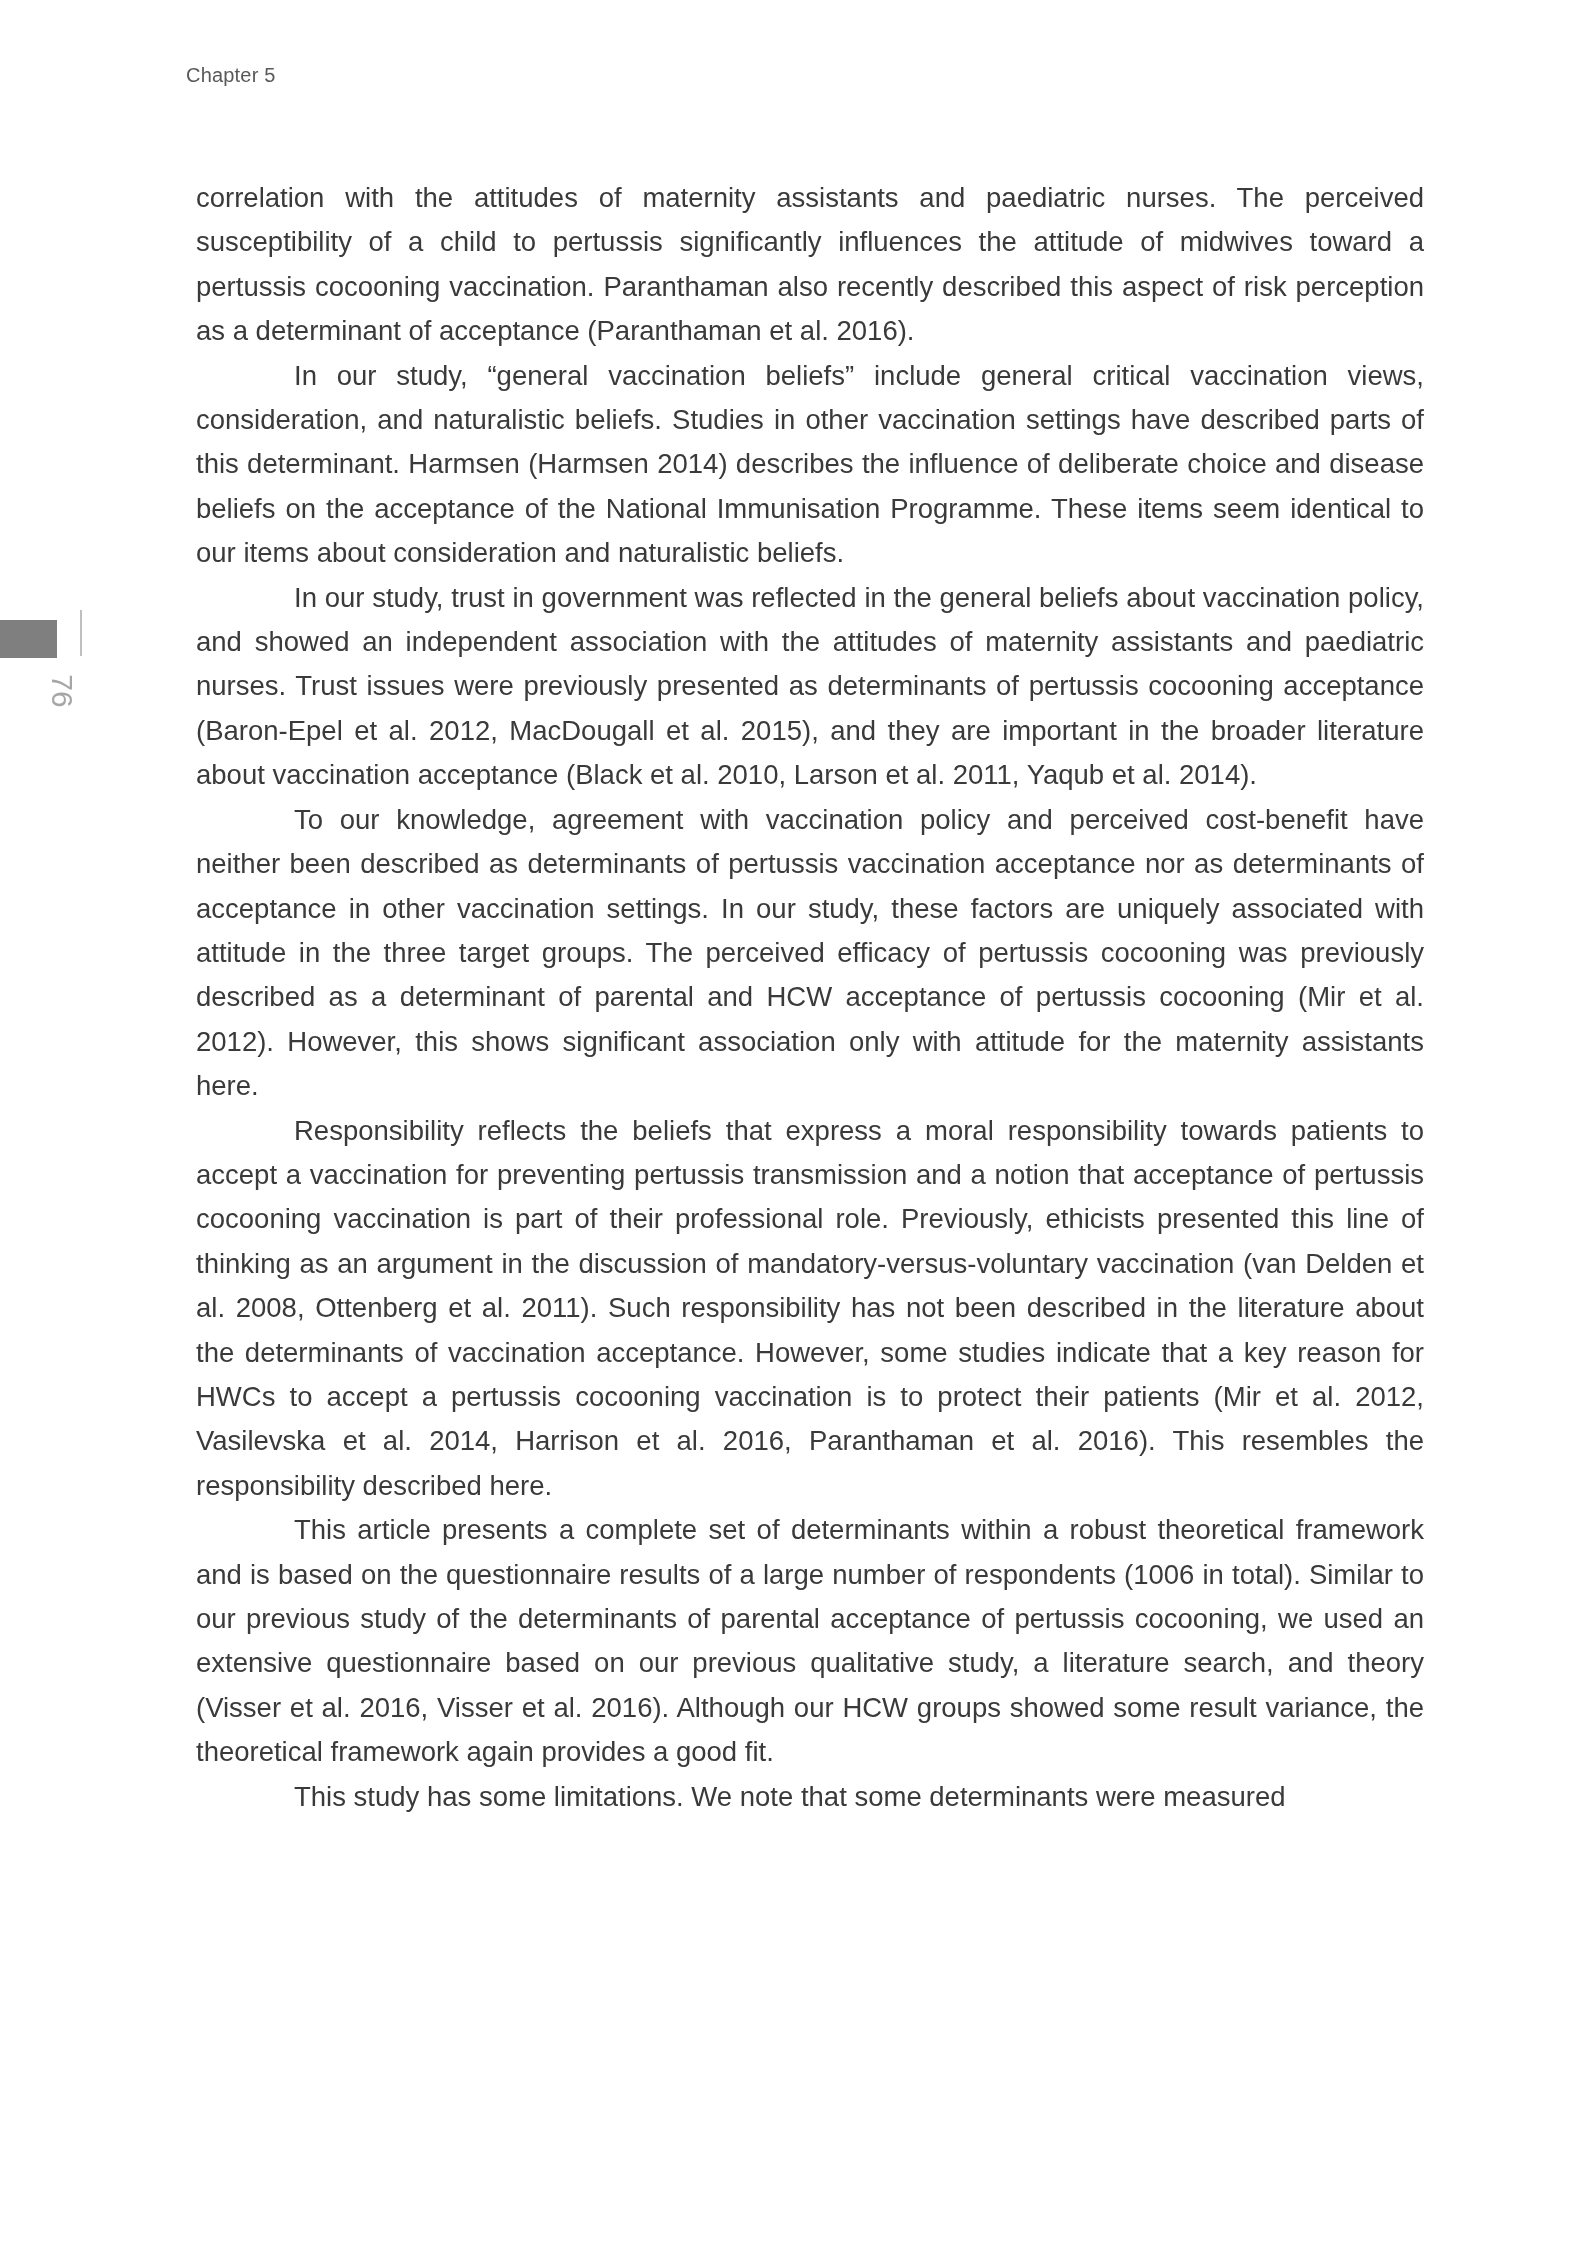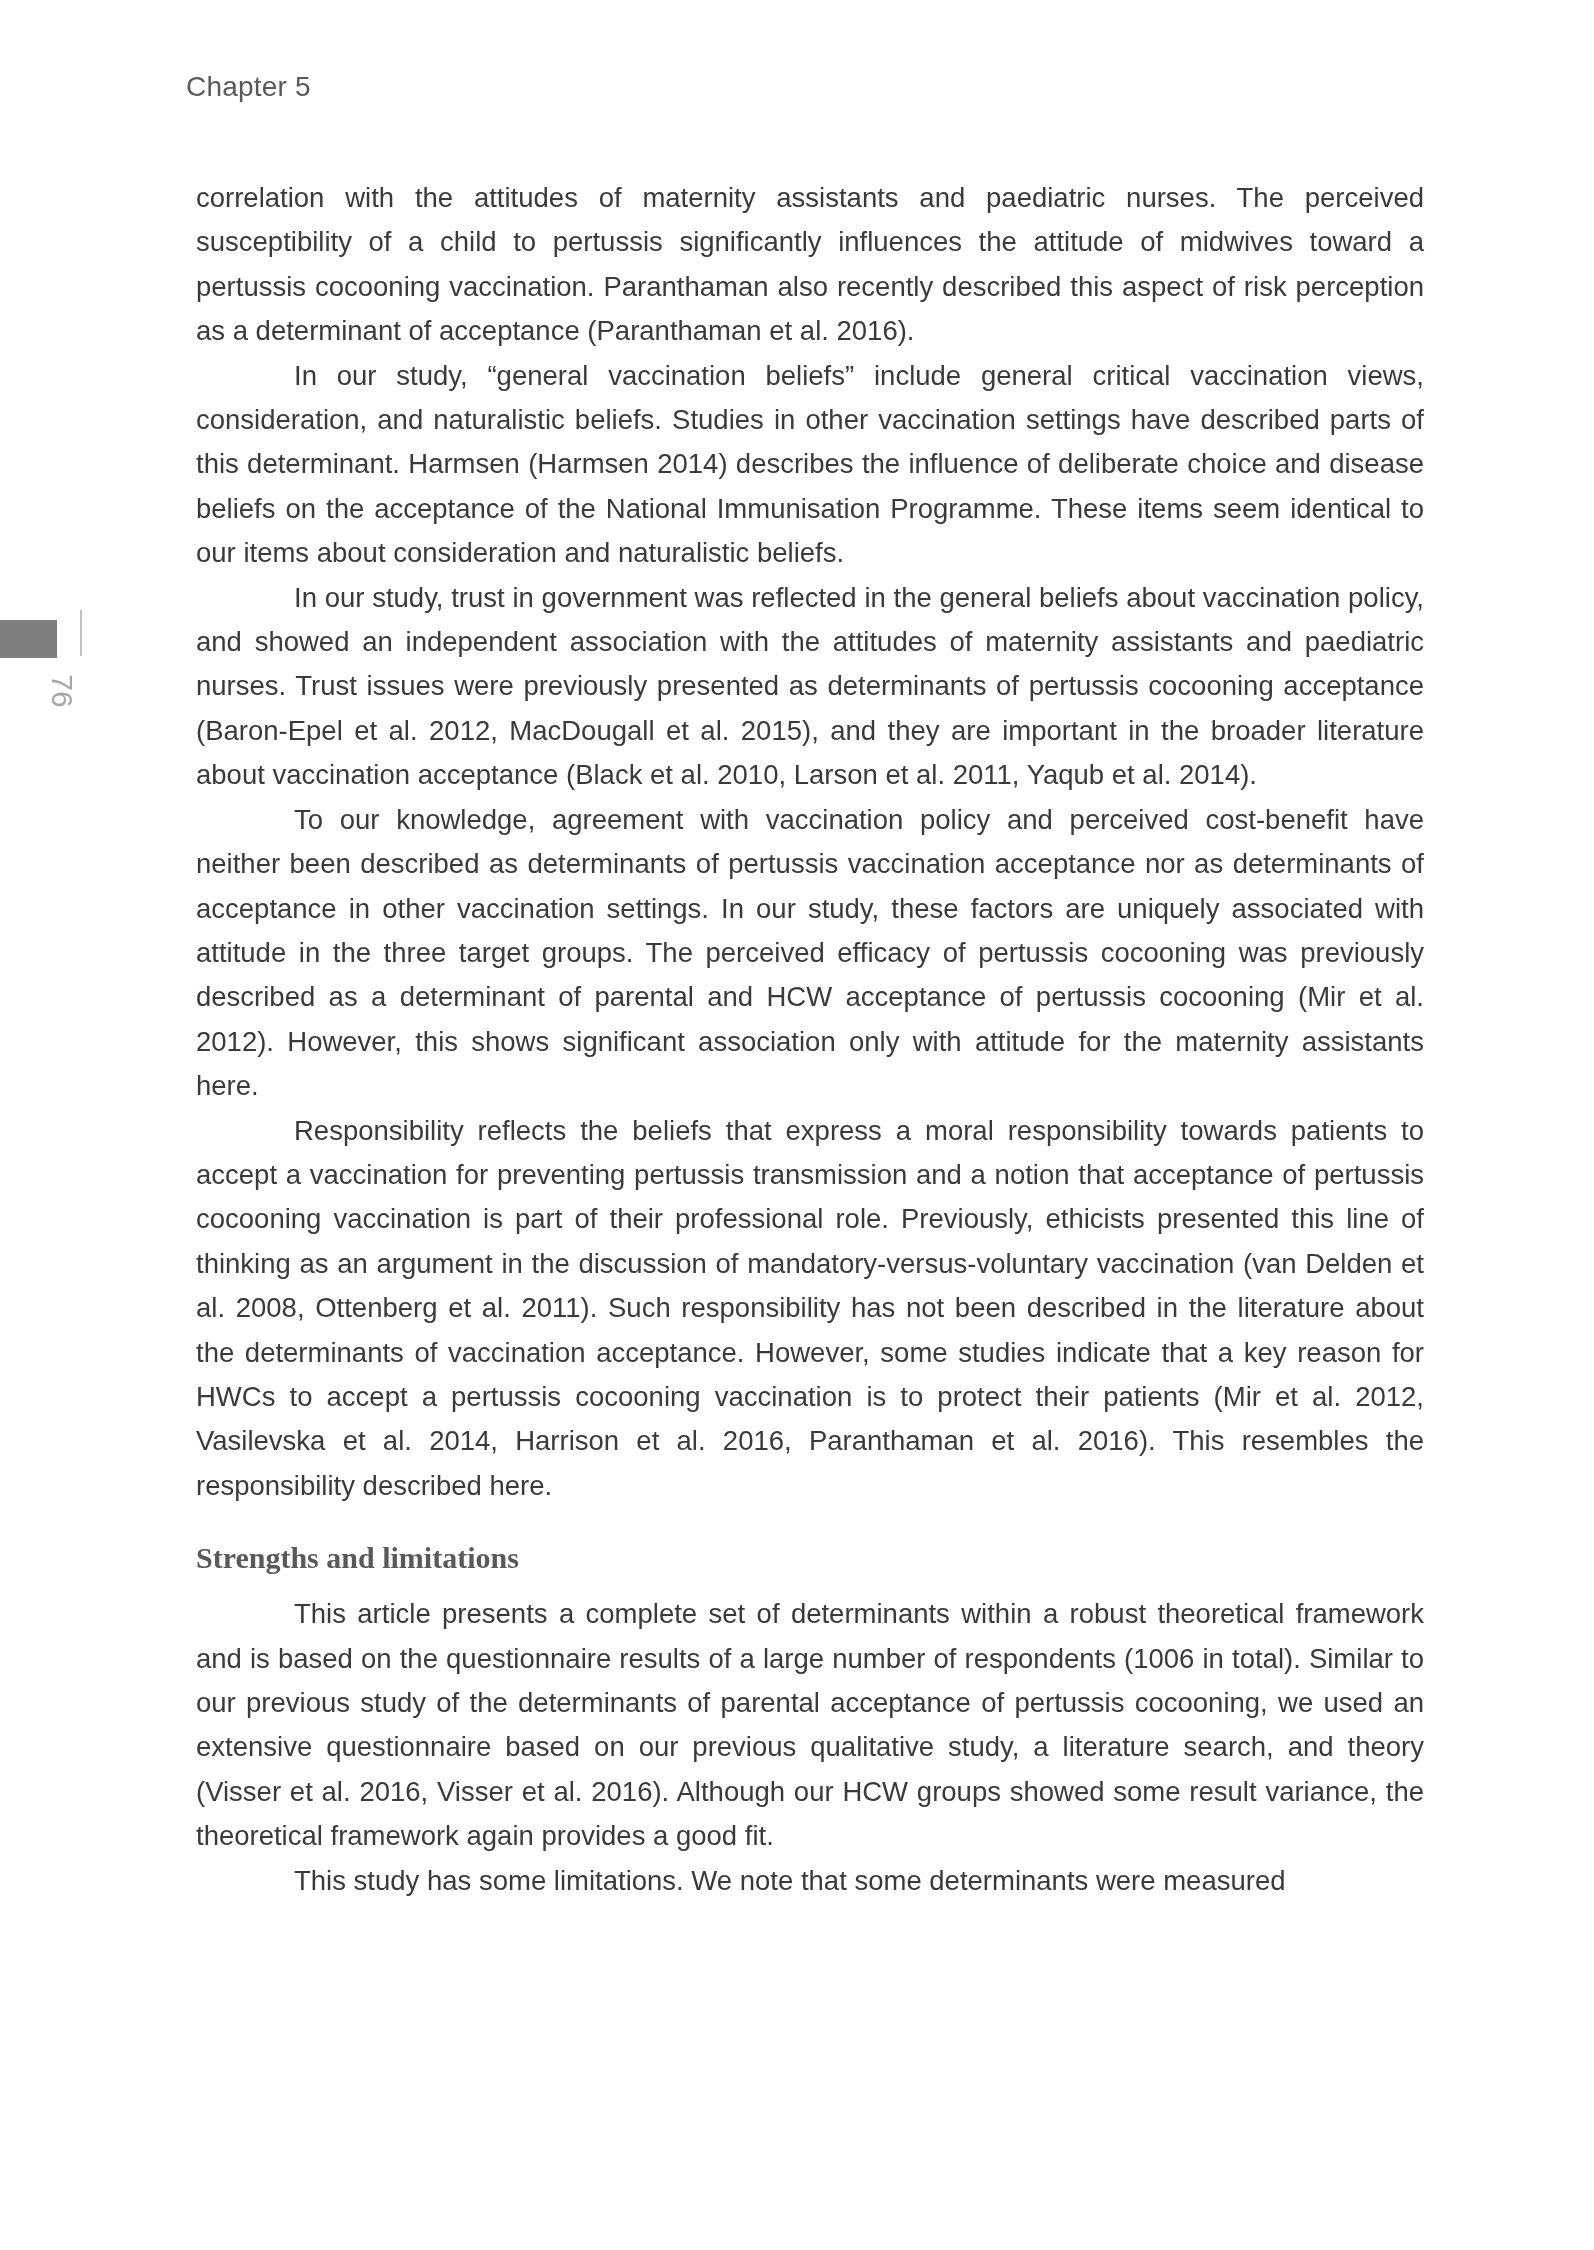--- a/index.html
+++ b/index.html
@@ -13,22 +13,22 @@
     overflow: hidden;
   }
   .page {
     position: absolute;
     inset: 0;
     background: #ffffff;
   }
   .chapter-header {
     position: absolute;
     left: 186px;
-    top: 72px;
-    font-size: 28px;
+    top: 60px;
+    font-size: 20px;
     line-height: 30px;
     color: #595959;
     letter-spacing: 0.2px;
   }
   .text-block {
     position: absolute;
     left: 196px;
     top: 176px;
     width: 1228px;
     color: #3a3a3a;
@@ -92,18 +92,17 @@
   <div class="sidebar-rule"></div>
 
   <div class="page-number">76</div>
 
   <div class="text-block">
     <p class="para">correlation with the attitudes of maternity assistants and paediatric nurses. The perceived susceptibility of a child to pertussis significantly influences the attitude of midwives toward a pertussis cocooning vaccination. Paranthaman also recently described this aspect of risk perception as a determinant of acceptance (Paranthaman et al. 2016).</p>
     <p class="para indent">In our study, “general vaccination beliefs” include general critical vaccination views, consideration, and naturalistic beliefs. Studies in other vaccination settings have described parts of this determinant. Harmsen (Harmsen 2014) describes the influence of deliberate choice and disease beliefs on the acceptance of the National Immunisation Programme. These items seem identical to our items about consideration and naturalistic beliefs.</p>
     <p class="para indent">In our study, trust in government was reflected in the general beliefs about vaccination policy, and showed an independent association with the attitudes of maternity assistants and paediatric nurses. Trust issues were previously presented as determinants of pertussis cocooning acceptance (Baron-Epel et al. 2012, MacDougall et al. 2015), and they are important in the broader literature about vaccination acceptance (Black et al. 2010, Larson et al. 2011, Yaqub et al. 2014).</p>
     <p class="para indent">To our knowledge, agreement with vaccination policy and perceived cost-benefit have neither been described as determinants of pertussis vaccination acceptance nor as determinants of acceptance in other vaccination settings. In our study, these factors are uniquely associated with attitude in the three target groups. The perceived efficacy of pertussis cocooning was previously described as a determinant of parental and HCW acceptance of pertussis cocooning (Mir et al. 2012). However, this shows significant association only with attitude for the maternity assistants here.</p>
     <p class="para indent">Responsibility reflects the beliefs that express a moral responsibility towards patients to accept a vaccination for preventing pertussis transmission and a notion that acceptance of pertussis cocooning vaccination is part of their professional role. Previously, ethicists presented this line of thinking as an argument in the discussion of mandatory-versus-voluntary vaccination (van Delden et al. 2008, Ottenberg et al. 2011). Such responsibility has not been described in the literature about the determinants of vaccination acceptance. However, some studies indicate that a key reason for HWCs to accept a pertussis cocooning vaccination is to protect their patients (Mir et al. 2012, Vasilevska et al. 2014, Harrison et al. 2016, Paranthaman et al. 2016). This resembles the responsibility described here.</p>
-    <h2 class="section-heading">Strengths and limitations</h2>
     <p class="para indent">This article presents a complete set of determinants within a robust theoretical framework and is based on the questionnaire results of a large number of respondents (1006 in total). Similar to our previous study of the determinants of parental acceptance of pertussis cocooning, we used an extensive questionnaire based on our previous qualitative study, a literature search, and theory (Visser et al. 2016, Visser et al. 2016). Although our HCW groups showed some result variance, the theoretical framework again provides a good fit.</p>
     <p class="para indent">This study has some limitations. We note that some determinants were measured</p>
   </div>
 
 </div>
 
 </body></html>

